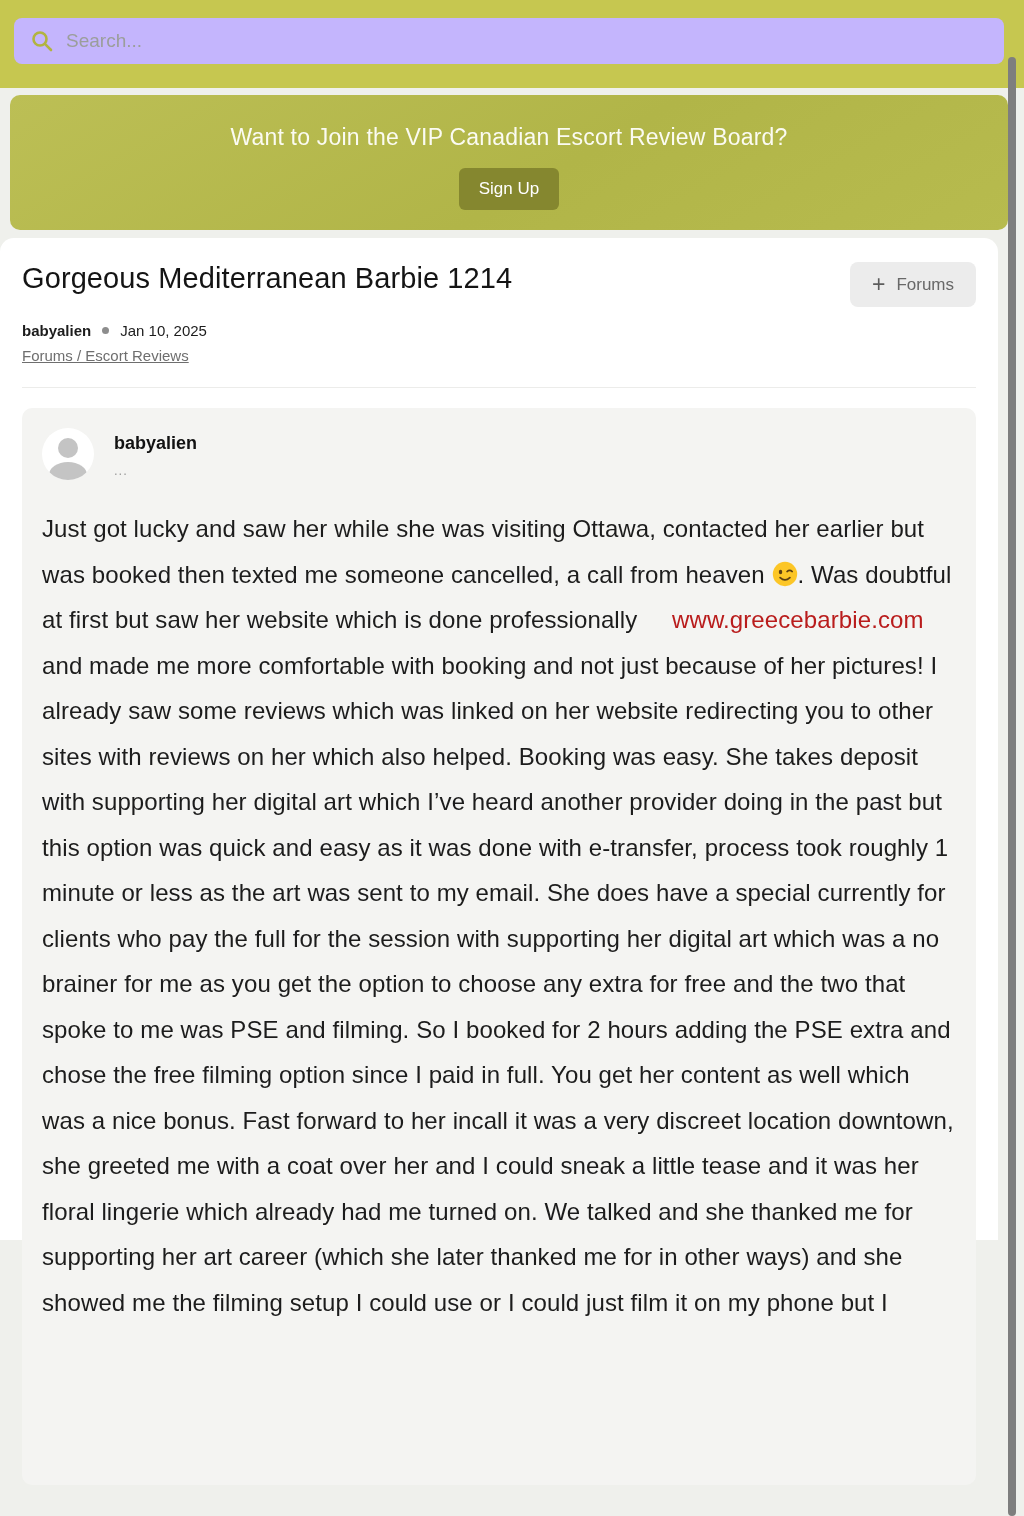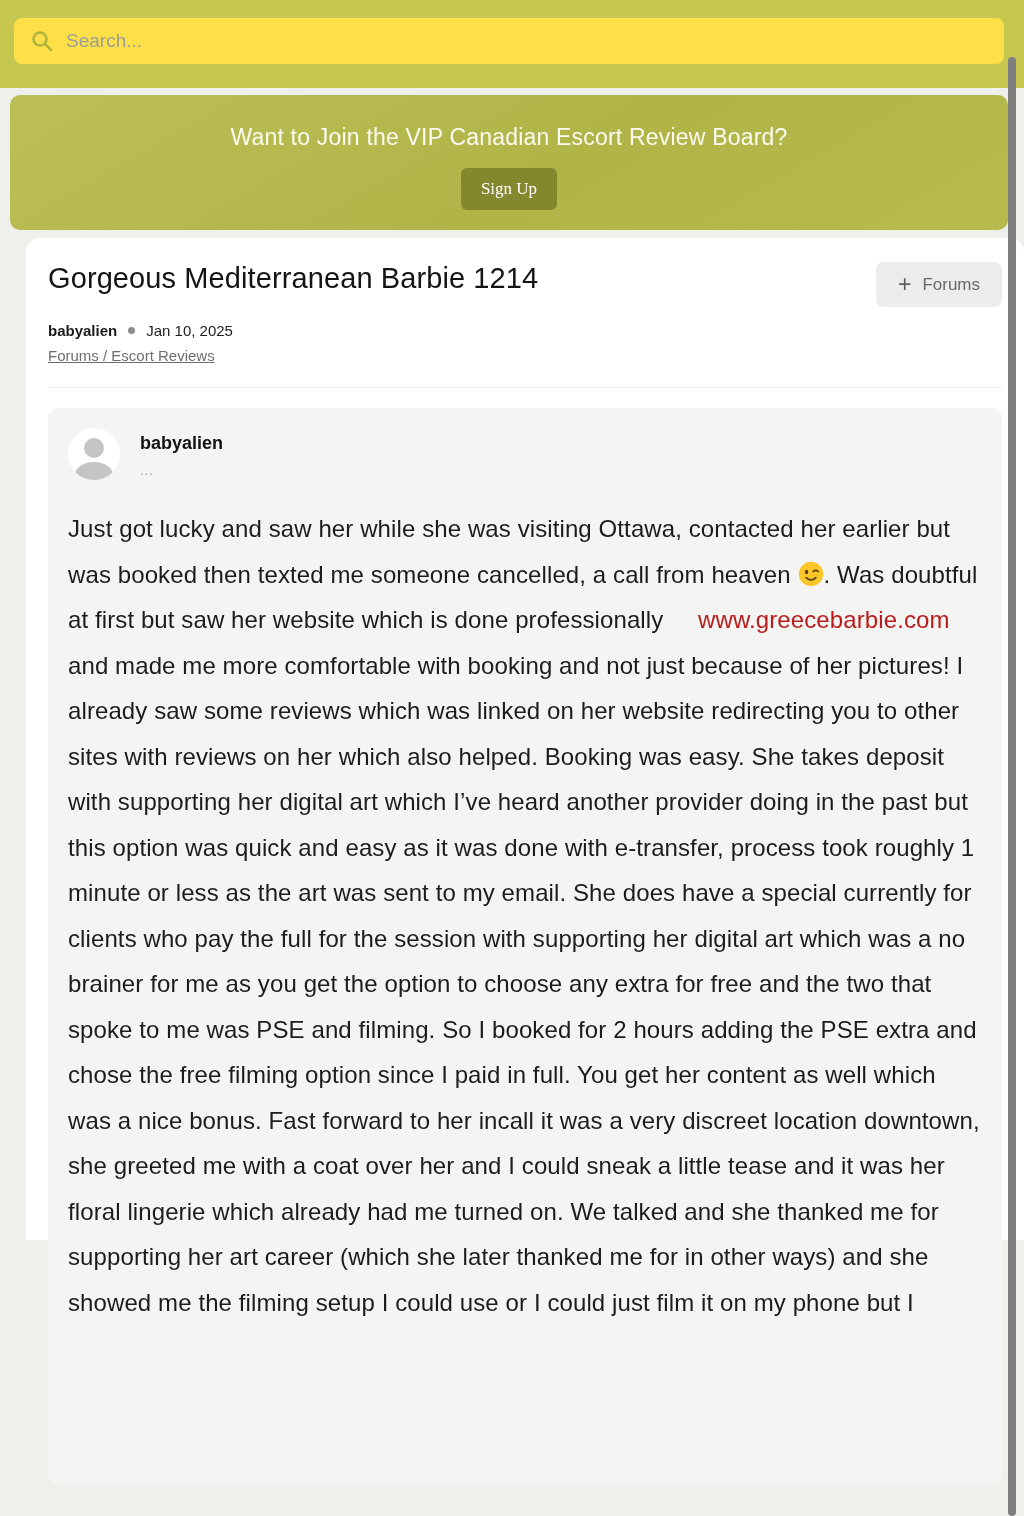--- a/index.html
+++ b/index.html
@@ -15,21 +15,21 @@
   .topbar {
     height:88px;
     background:#c6c750;
     padding:18px 20px 0 14px;
   }
   .search-wrap { position:relative; width:990px; height:46px; }
   .search-wrap input {
     width:100%; height:46px;
     border:none; outline:none;
     border-radius:8px;
-    background:#fde047;
+    background:#c4b5fd;
     padding:0 16px 0 52px;
     font-size:19px;
     color:#3c4043;
     font-family:inherit;
   }
   .search-wrap input::placeholder { color:#9b9e9b; }
   .search-icon { position:absolute; left:16px; top:11px; width:24px; height:24px; }
 
   
   .banner {
@@ -49,28 +49,28 @@
   }
   .signup-btn {
     display:inline-block;
     margin-top:17px;
     padding:11px 20px;
     background:#85872f;
     border:none;
     border-radius:6px;
     color:#ffffff;
     font-size:17px;
-    font-family:Liberation Serif, serif;
+    font-family:Liberation Sans, sans-serif;
     cursor:pointer;
   }
 
   
   .card {
     position:absolute;
-    left:26px; top:238px;
+    left:0; top:238px;
     width:998px; height:1002px;
     background:#ffffff;
     border-radius:14px 14px 0 0;
     padding:24px 22px 0 22px;
   }
   .title-row { display:flex; justify-content:space-between; align-items:flex-start; }
   .page-title {
     font-size:29px;
     font-weight:500;
     color:#141414;

